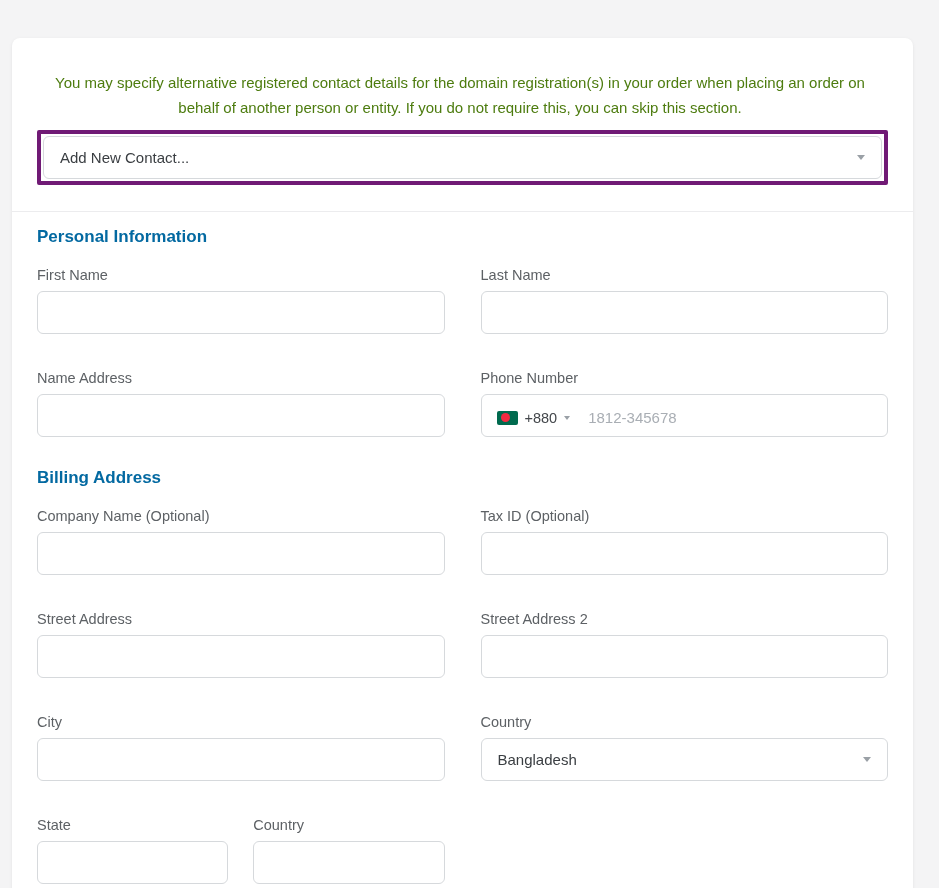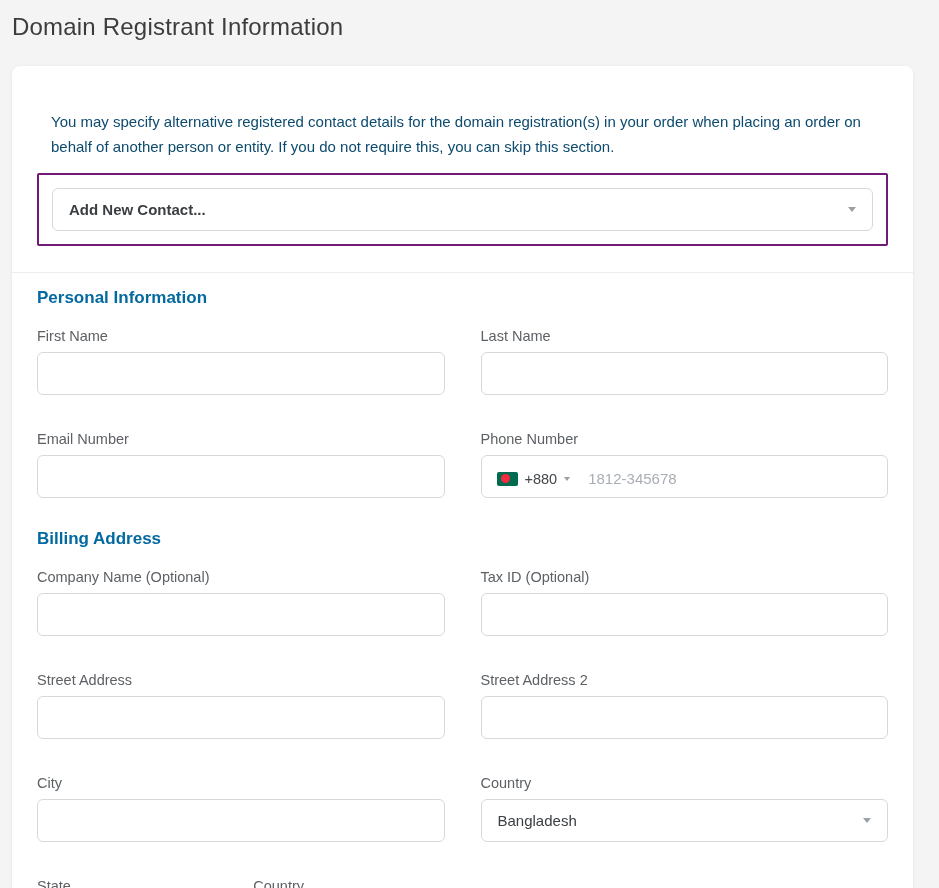--- a/index.html
+++ b/index.html
@@ -25,30 +25,30 @@
   .card {
     margin-top: 25px;
     background: #ffffff;
     border-radius: 8px;
     box-shadow: 0 1px 4px rgba(0,0,0,0.05), 0 1px 2px rgba(0,0,0,0.04);
     padding: 29px 25px 36px 25px;
   }
   .description {
     font-size: 15px;
     line-height: 25px;
-    color: #0c4a6e;
+    color: #4d7c0f;
     max-width: 840px;
-    margin: 14px;
+    margin: 3px;
+    text-align: center;
   }
   .highlight-outline {
     margin-top: 10px;
-    border: 2px solid #701a75;
+    border: 4px solid #701a75;
     border-radius: 2px;
-    padding: 13px;
-    font-weight: bold;
+    padding: 2px;
   }
   .select-control {
     height: 43px;
     background: #fff;
     border: 1px solid #d6d9dc;
     border-radius: 6px;
     display: flex;
     align-items: center;
     justify-content: space-between;
     padding: 0 16px;
@@ -159,21 +159,20 @@
   .half-row {
     display: grid;
     grid-template-columns: 1fr 1fr;
     column-gap: 25px;
   }
 </style>
 </head>
 <body>
 
 <div class="page">
-  <h1 class="page-title">Domain Registrant Information</h1>
 
   <div class="card">
 
     <p class="description">You may specify alternative registered contact details for the domain registration(s) in your order when placing an order on behalf of another person or entity. If you do not require this, you can skip this section.</p>
 
     <div class="highlight-outline">
       <div class="select-control">
         <span>Add New Contact...</span>
         <span class="caret"></span>
       </div>
@@ -189,21 +188,21 @@
         <label class="field-label">First Name</label>
         <input type="text" class="text-input" value="" style="">
       </div>
 
       <div class="field">
         <label class="field-label">Last Name</label>
         <input type="text" class="text-input" value="" style="">
       </div>
 
       <div class="field">
-        <label class="field-label">Email Number</label>
+        <label class="field-label">Name Address</label>
         <input type="text" class="text-input" value="" style="">
       </div>
 
       <div class="field">
         <label class="field-label">Phone Number</label>
         <div class="phone-control">
           <span class="dial-selector">
             <span class="flag-bd"></span>
             <span class="dial-code">+880</span>
             <span class="caret"></span>

